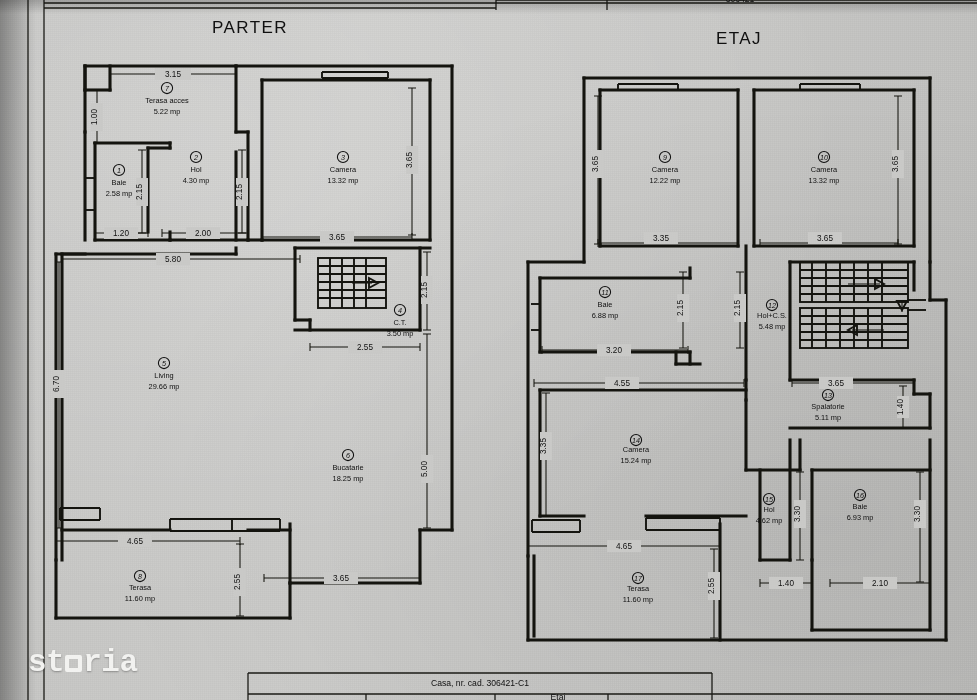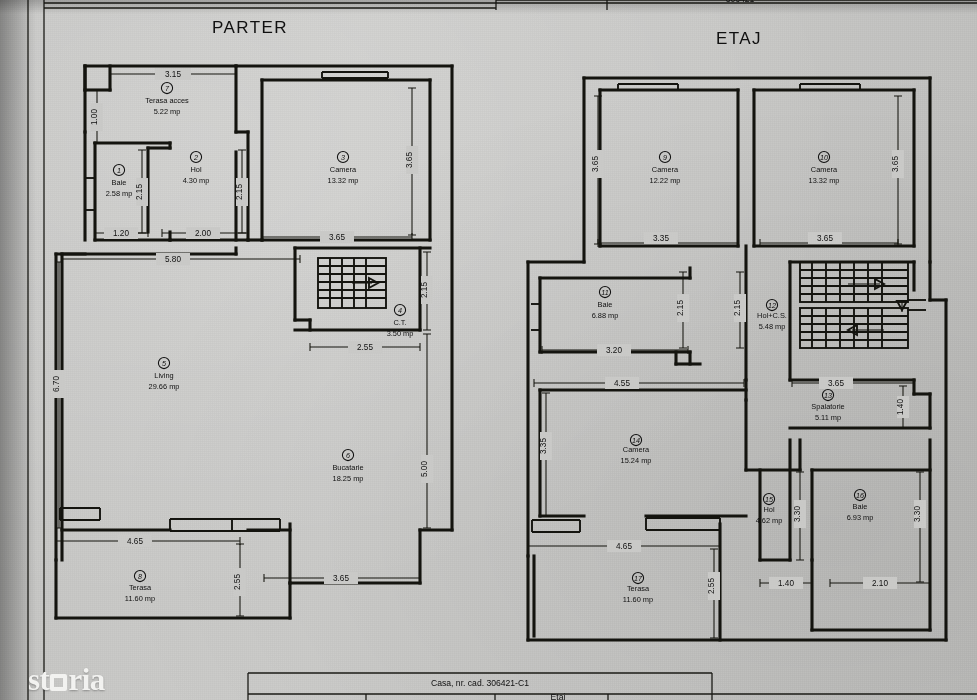--- a/index.html
+++ b/index.html
@@ -41,23 +41,23 @@
   .dim{fill:none;stroke:#15150f;stroke-width:1.05;}
   .stair{fill:none;stroke:#14140f;stroke-width:1.9;}
   .txt{font-family:"Liberation Sans",sans-serif;fill:#101010;}
   .t-title{font-size:17px;letter-spacing:1.4px;}
   .t-room{font-size:7.4px;}
   .t-dim{font-size:8.2px;}
   .t-num{font-size:7.2px;font-style:italic;}
   .t-block{font-size:8.6px;}
   .circ{fill:none;stroke:#101010;stroke-width:1.05;}
   #wm{
-    position:absolute;left:28px;top:662px;
+    position:absolute;left:28px;top:645px;
     color:#f2f2f0;font-size:31px;font-weight:bold;letter-spacing:-.5px;
-    font-family:Liberation Serif, serif;
+    font-family:Liberation Mono, monospace;
     text-shadow:0 1px 2px rgba(0,0,0,.30);
     user-select:none;
   }
   #wm .sq{
     display:inline-block;width:17px;height:17px;
     border:4px solid #f2f2f0;border-radius:2px;
     vertical-align:-1px;margin:0 1px;box-sizing:border-box;
   }
 </style>
 </head>

